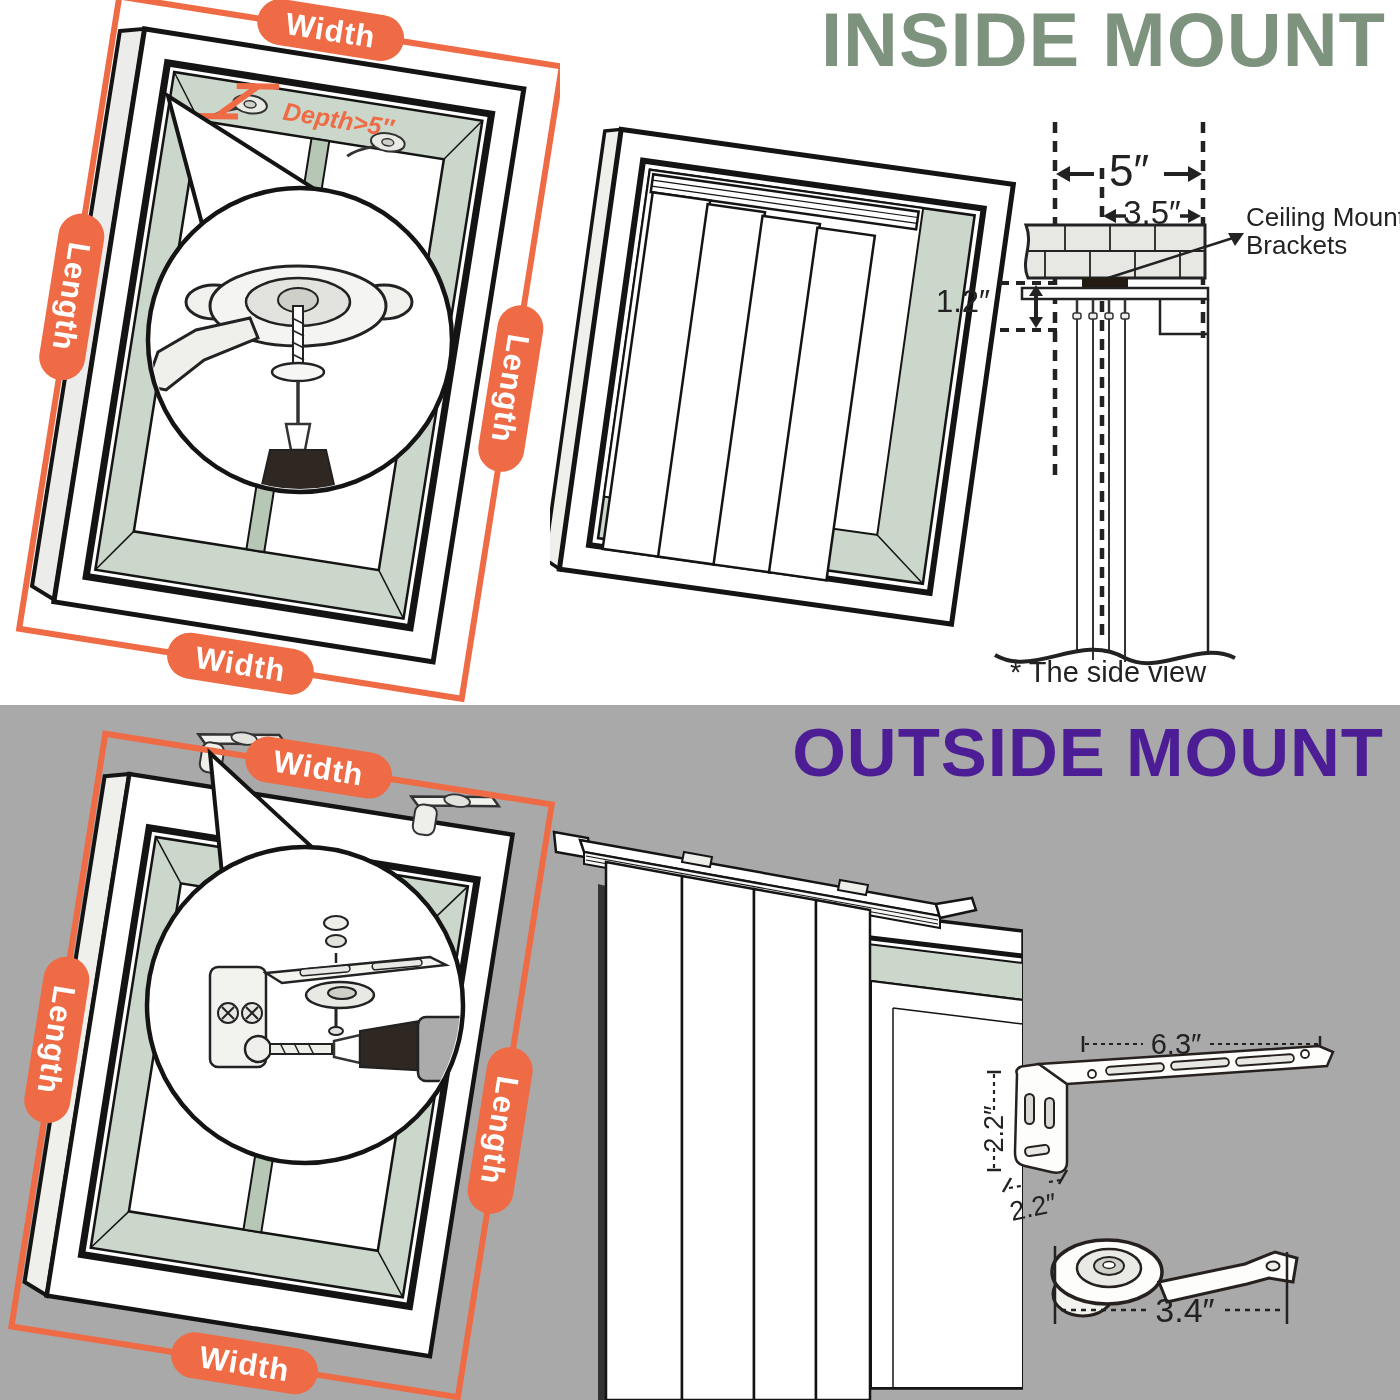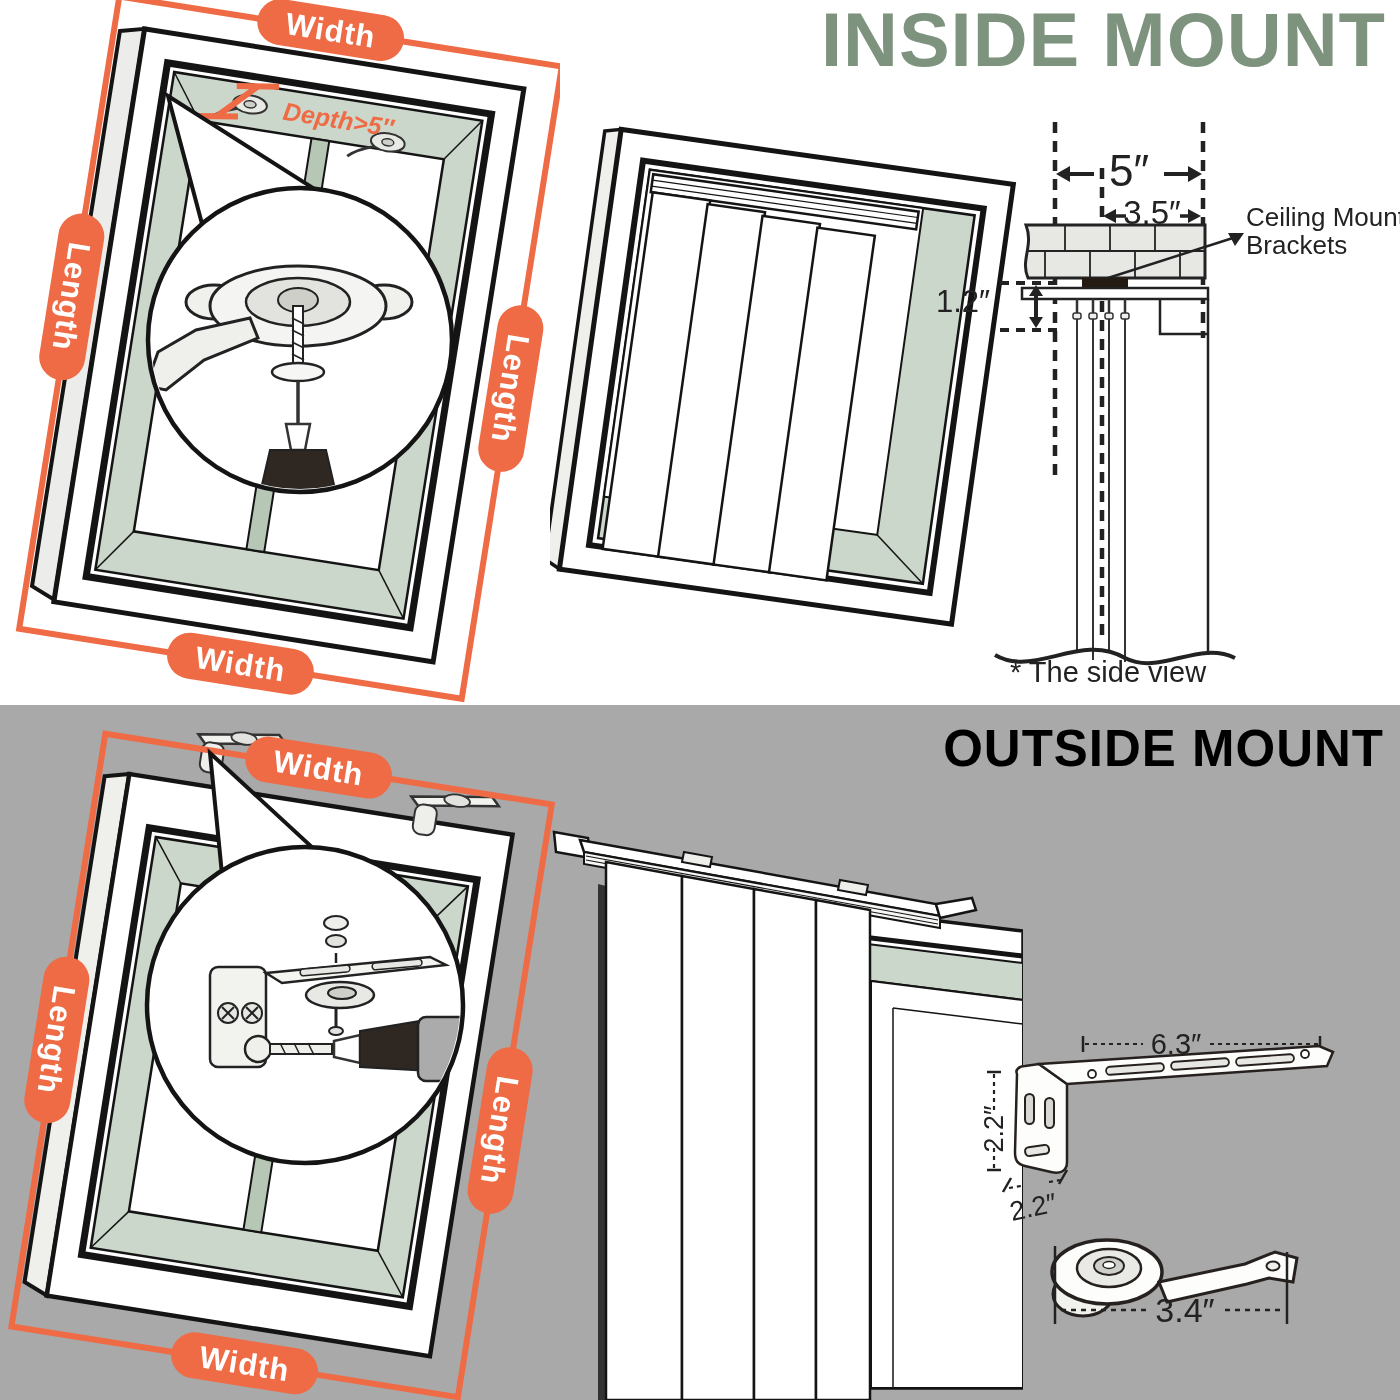--- a/index.html
+++ b/index.html
@@ -3,21 +3,21 @@
 <meta charset="utf-8">
 <style>
   html,body{margin:0;padding:0;}
   #canvas{position:relative;width:1400px;height:1400px;background:#ffffff;overflow:hidden;
           font-family:"Liberation Sans",sans-serif;}
   .half{position:absolute;left:0;width:1400px;}
   #top-half{top:0;height:705px;background:#ffffff;}
   #bottom-half{top:705px;height:695px;background:#a9a9a9;}
   .section-title{position:absolute;font-weight:bold;letter-spacing:1px;white-space:nowrap;}
   #inside-title{top:-4px;right:14px;font-size:76px;color:#7d937e;}
-  #outside-title{top:14px;right:16px;font-size:51px;color:#000000;}
+  #outside-title{top:8px;right:16px;font-size:69px;color:#4c1d95;}
   .abs{position:absolute;}
   svg text{font-family:"Liberation Sans",sans-serif;}
   .pill-txt{font-size:31px;font-weight:bold;fill:#ffffff;letter-spacing:1px;}
   .dim-txt{fill:#222222;}
 </style>
 </head>
 <body>
 
 <div id="canvas">
 

